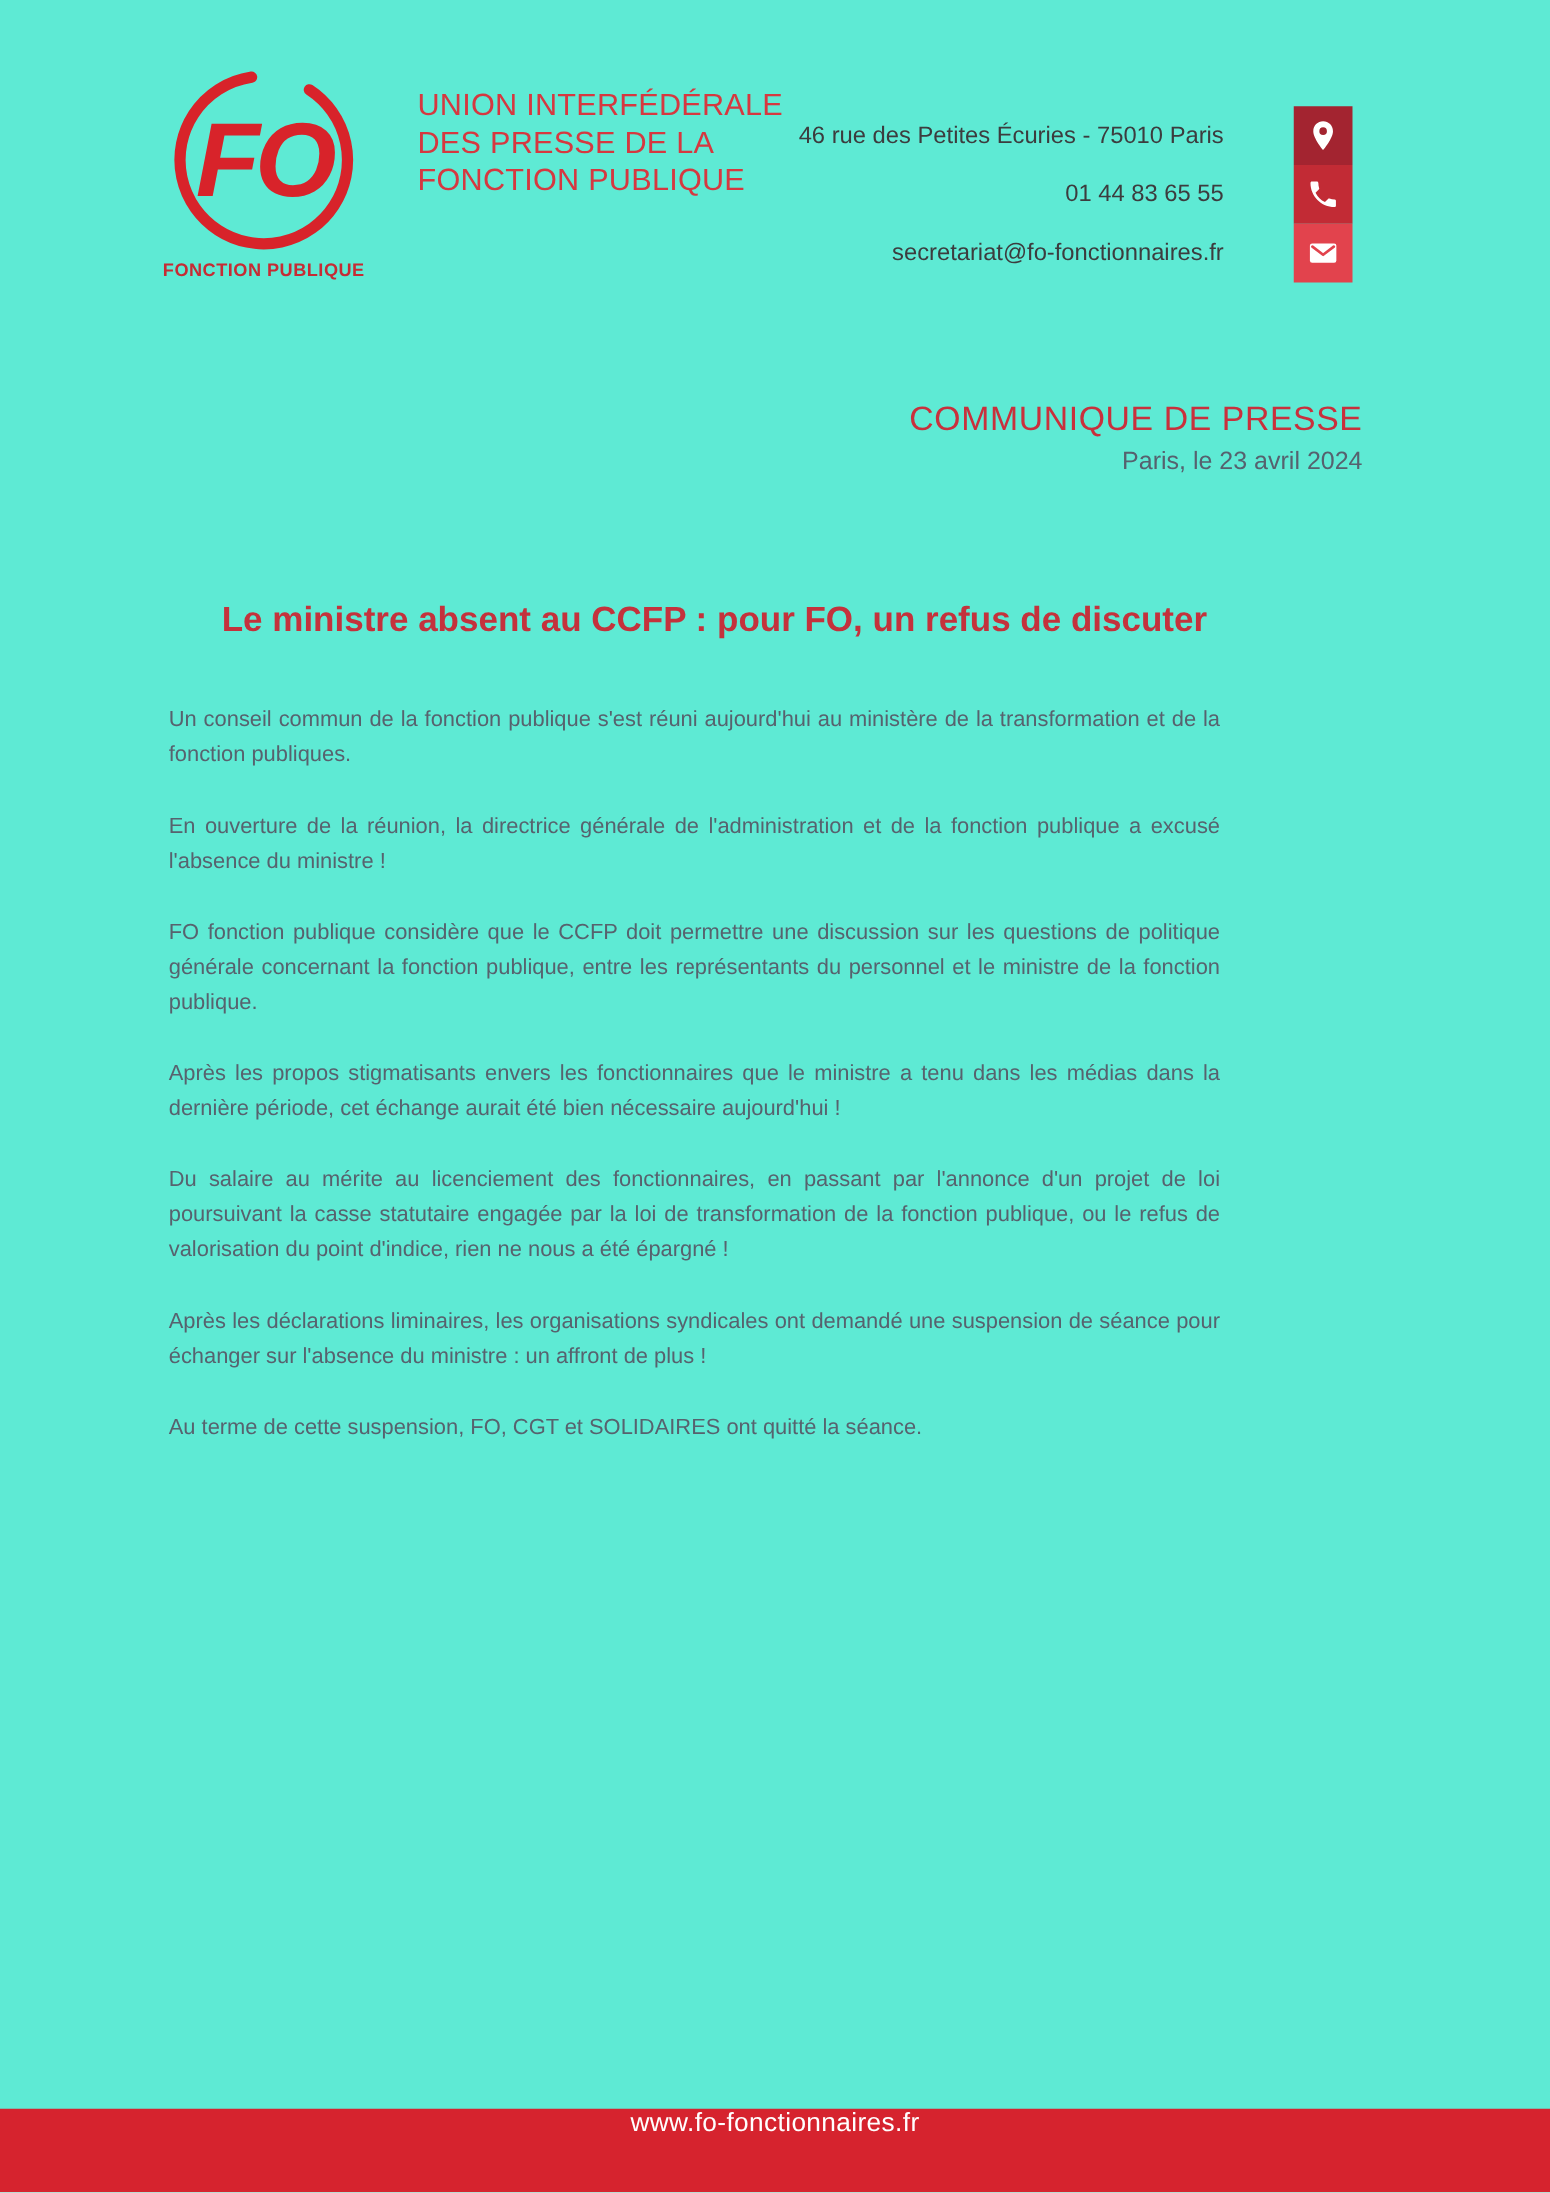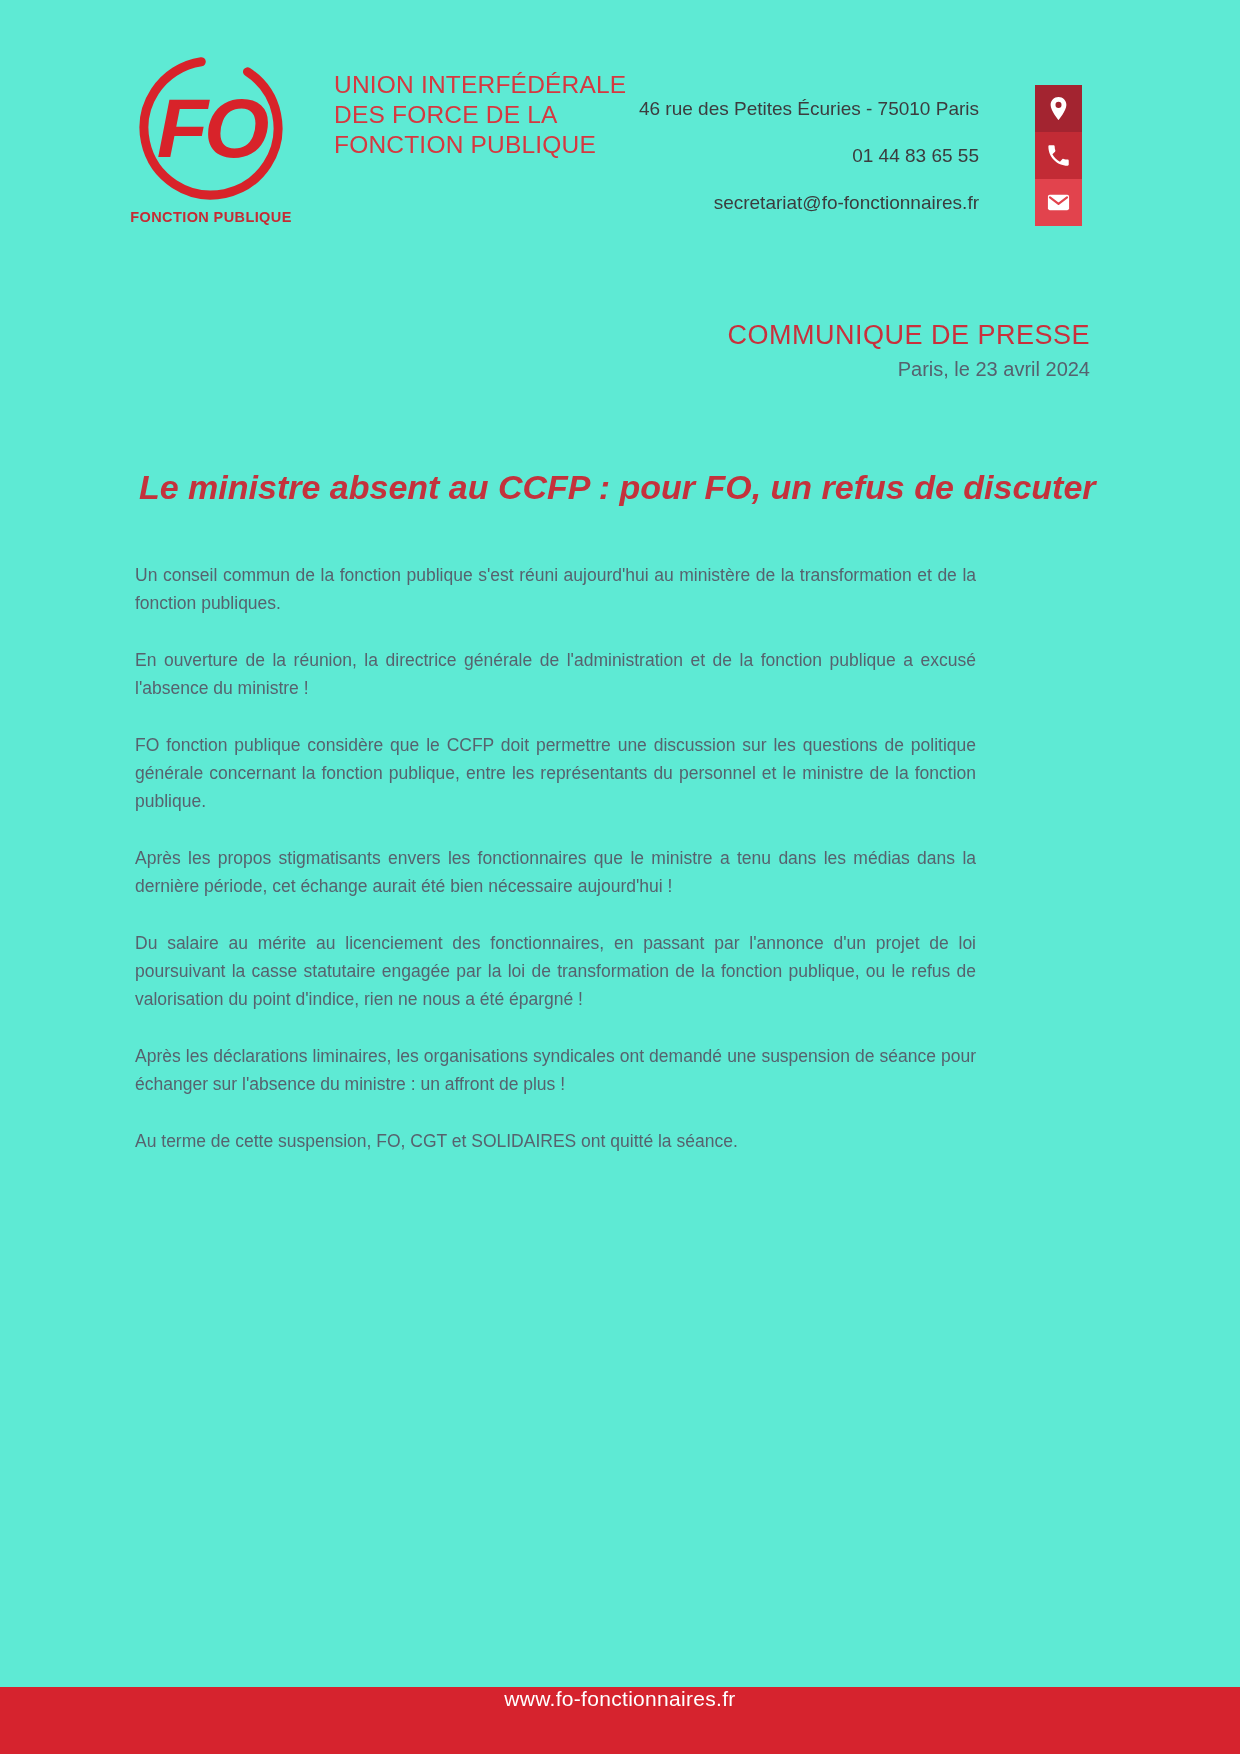--- a/index.html
+++ b/index.html
@@ -44,23 +44,23 @@
     position: absolute; top: 320px; right: 150px;
     font-size: 27px; color: #c9303c; letter-spacing: 0.5px; white-space: nowrap;
   }
   .dateline {
     position: absolute; top: 358px; right: 150px;
     font-size: 20px; color: #56616e; white-space: nowrap;
   }
 
   
   .title {
-    position: absolute; left: 135px; top: 464px; width: 841px; margin: 4px;
-    font-size: 34px; font-weight: bold; color: #c4323c;
-    text-align: center; white-space: nowrap; font-style: italic;
+    position: absolute; left: 135px; top: 464px; width: 841px; margin: 16px;
+    font-size: 28px; font-weight: bold; color: #c4323c;
+    text-align: center; white-space: nowrap;
   }
 
   
   .body {
     position: absolute; left: 135px; top: 561px; width: 841px;
     font-size: 17.5px; line-height: 28px; color: #57626e;
     text-align: justify;
   }
   .body p { margin: 0 0 29px 0; }
 
@@ -79,21 +79,21 @@
   <div class="logo-block">
     <svg class="logo-svg" viewBox="0 0 162 150" aria-hidden="true">
       <circle cx="81" cy="72" r="67" fill="none" stroke="#d8232a" stroke-width="9" stroke-linecap="round" stroke-dasharray="372 49" transform="rotate(-57 81 72)"></circle>
       <text x="81" y="101" text-anchor="middle" font-family="'Liberation Sans', sans-serif" font-size="84" font-weight="bold" font-style="italic" letter-spacing="-4" fill="#d8232a">FO</text>
     </svg>
     <div class="logo-sub">FONCTION PUBLIQUE</div>
   </div>
 
   <div class="org-name">
     <div>UNION INTERFÉDÉRALE</div>
-    <div>DES FORCE DE LA</div>
+    <div>DES PRESSE DE LA</div>
     <div>FONCTION PUBLIQUE</div>
   </div>
 
   <div class="contact">
     <div class="contact-row">
       <span class="contact-text">46 rue des Petites Écuries - 75010 Paris</span>
       <span class="icon-square sq-pin">
         <svg viewBox="0 0 24 24" aria-hidden="true">
           <path d="M12 1.8c-3.9 0-7 3.1-7 7 0 5.2 7 13.4 7 13.4s7-8.2 7-13.4c0-3.9-3.1-7-7-7zm0 9.7a2.7 2.7 0 1 1 0-5.4 2.7 2.7 0 0 1 0 5.4z" fill="#ffffff"></path>
         </svg>

